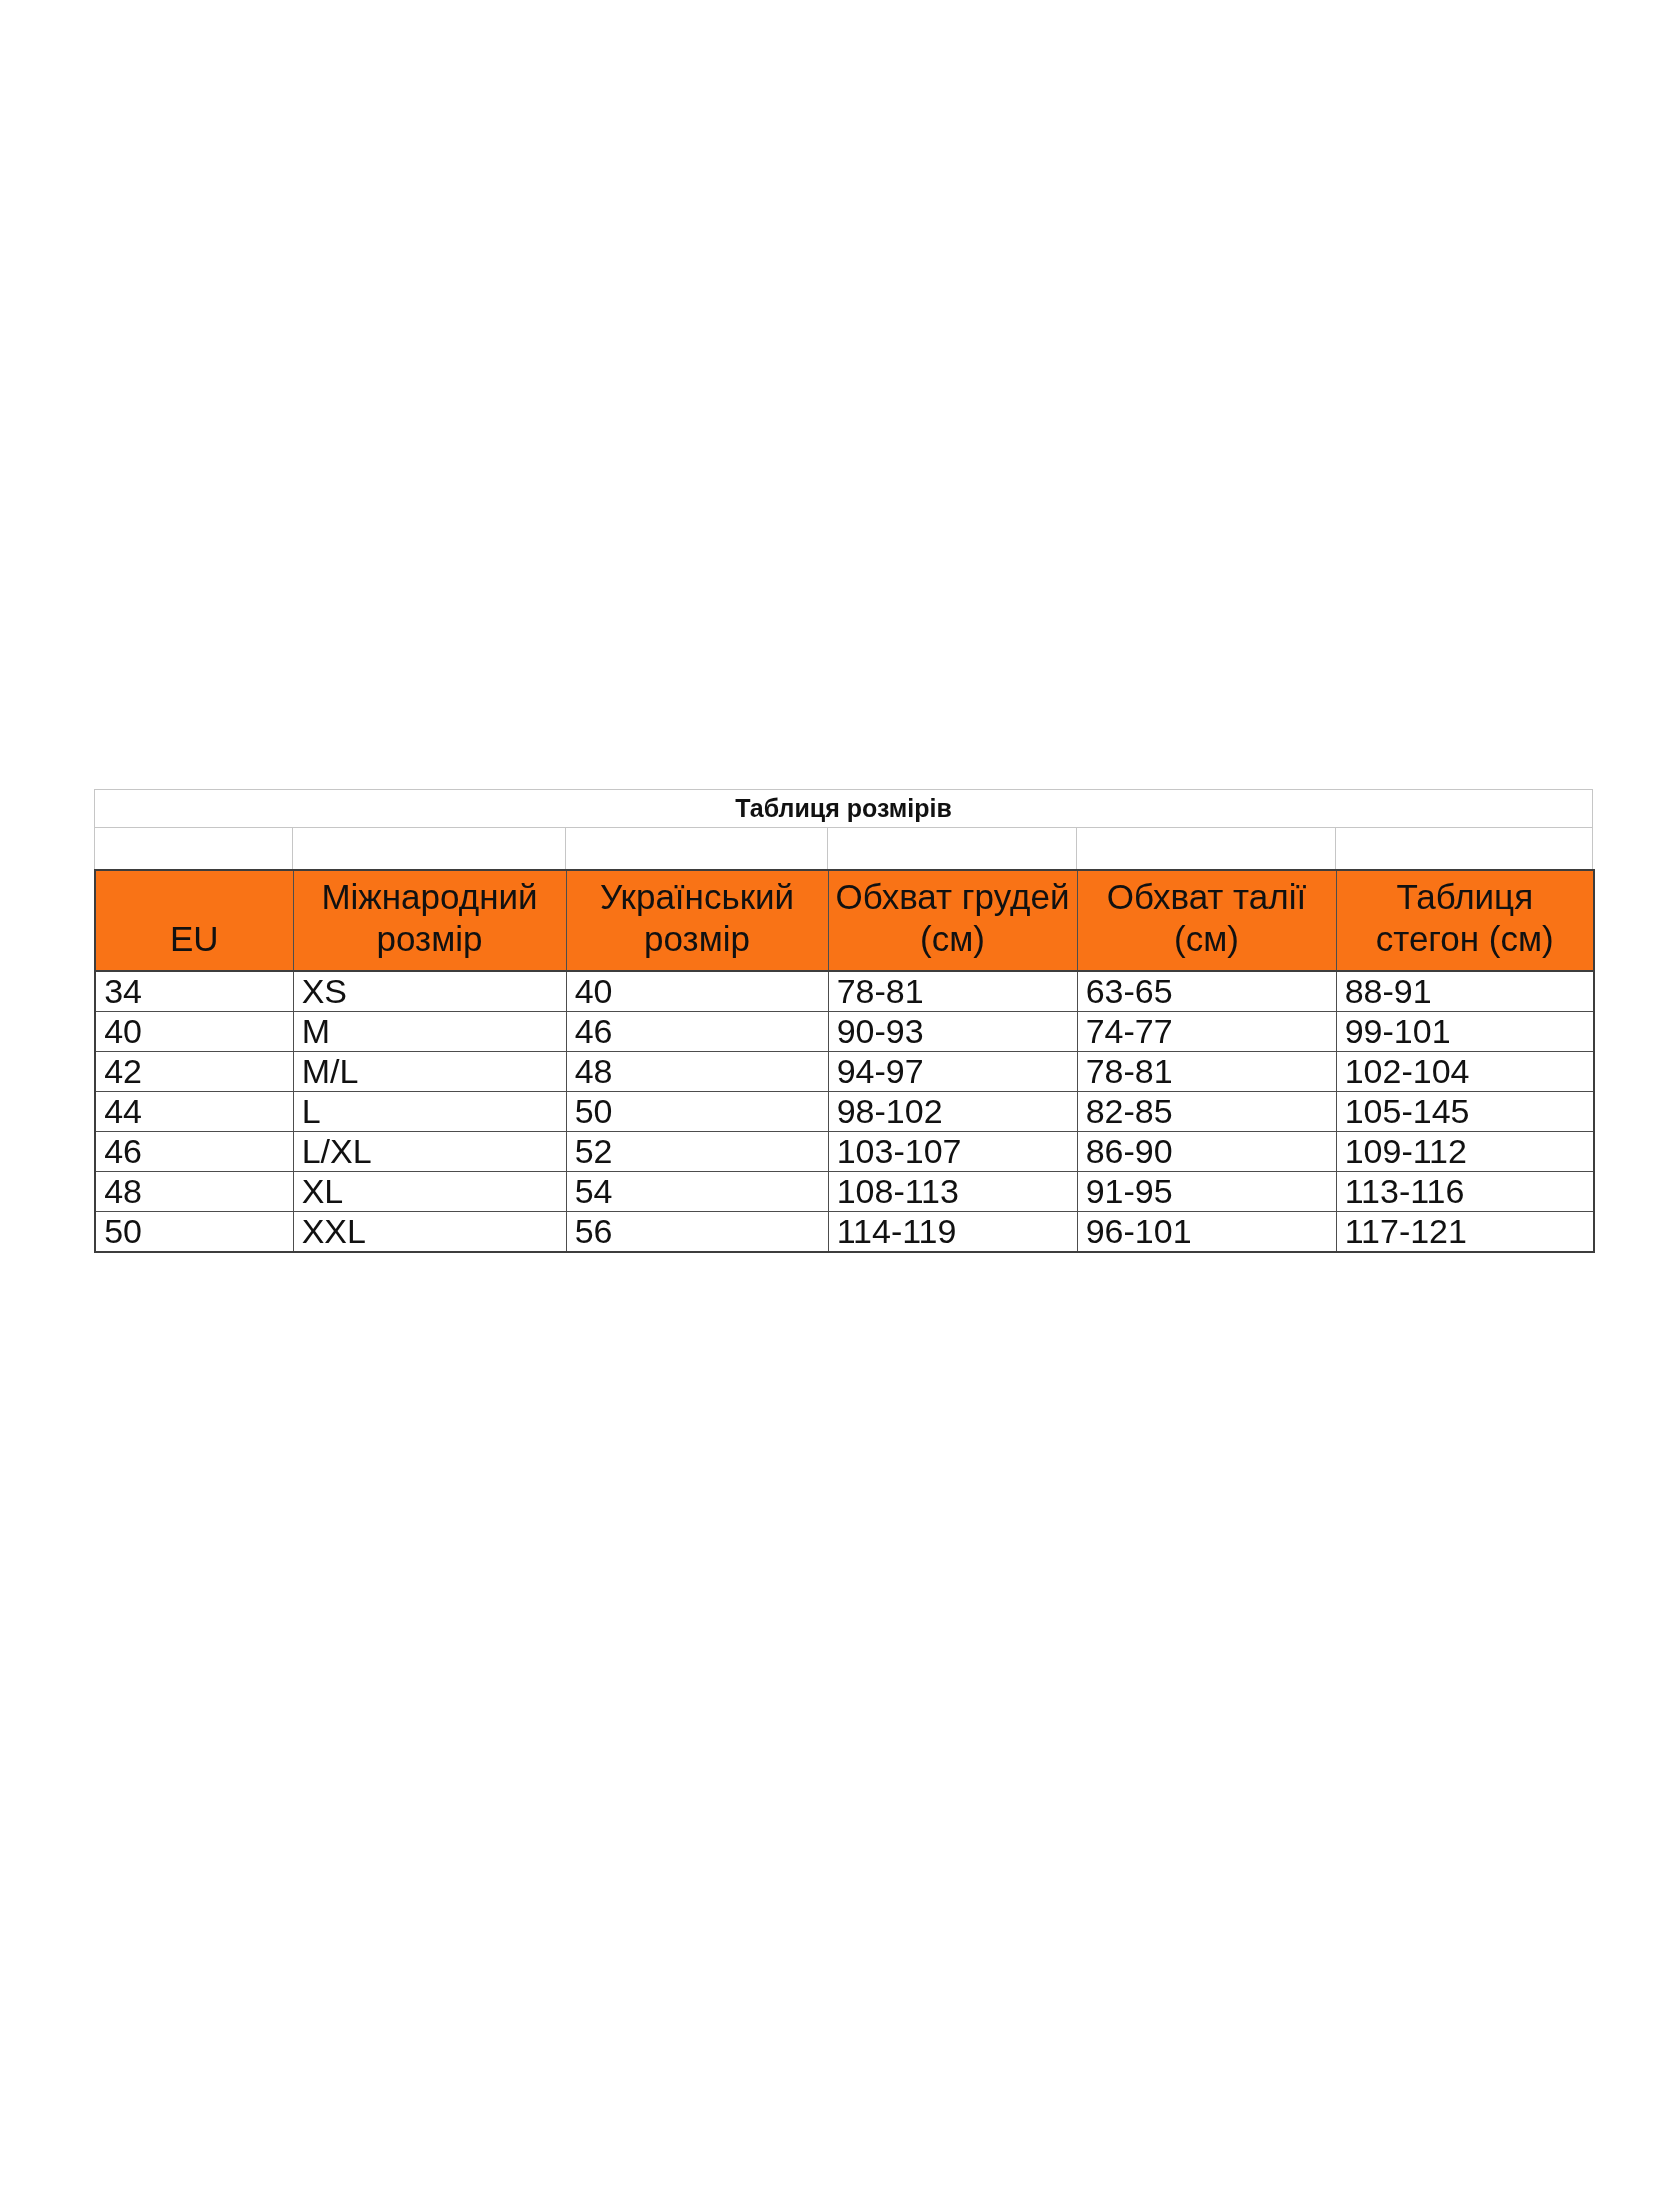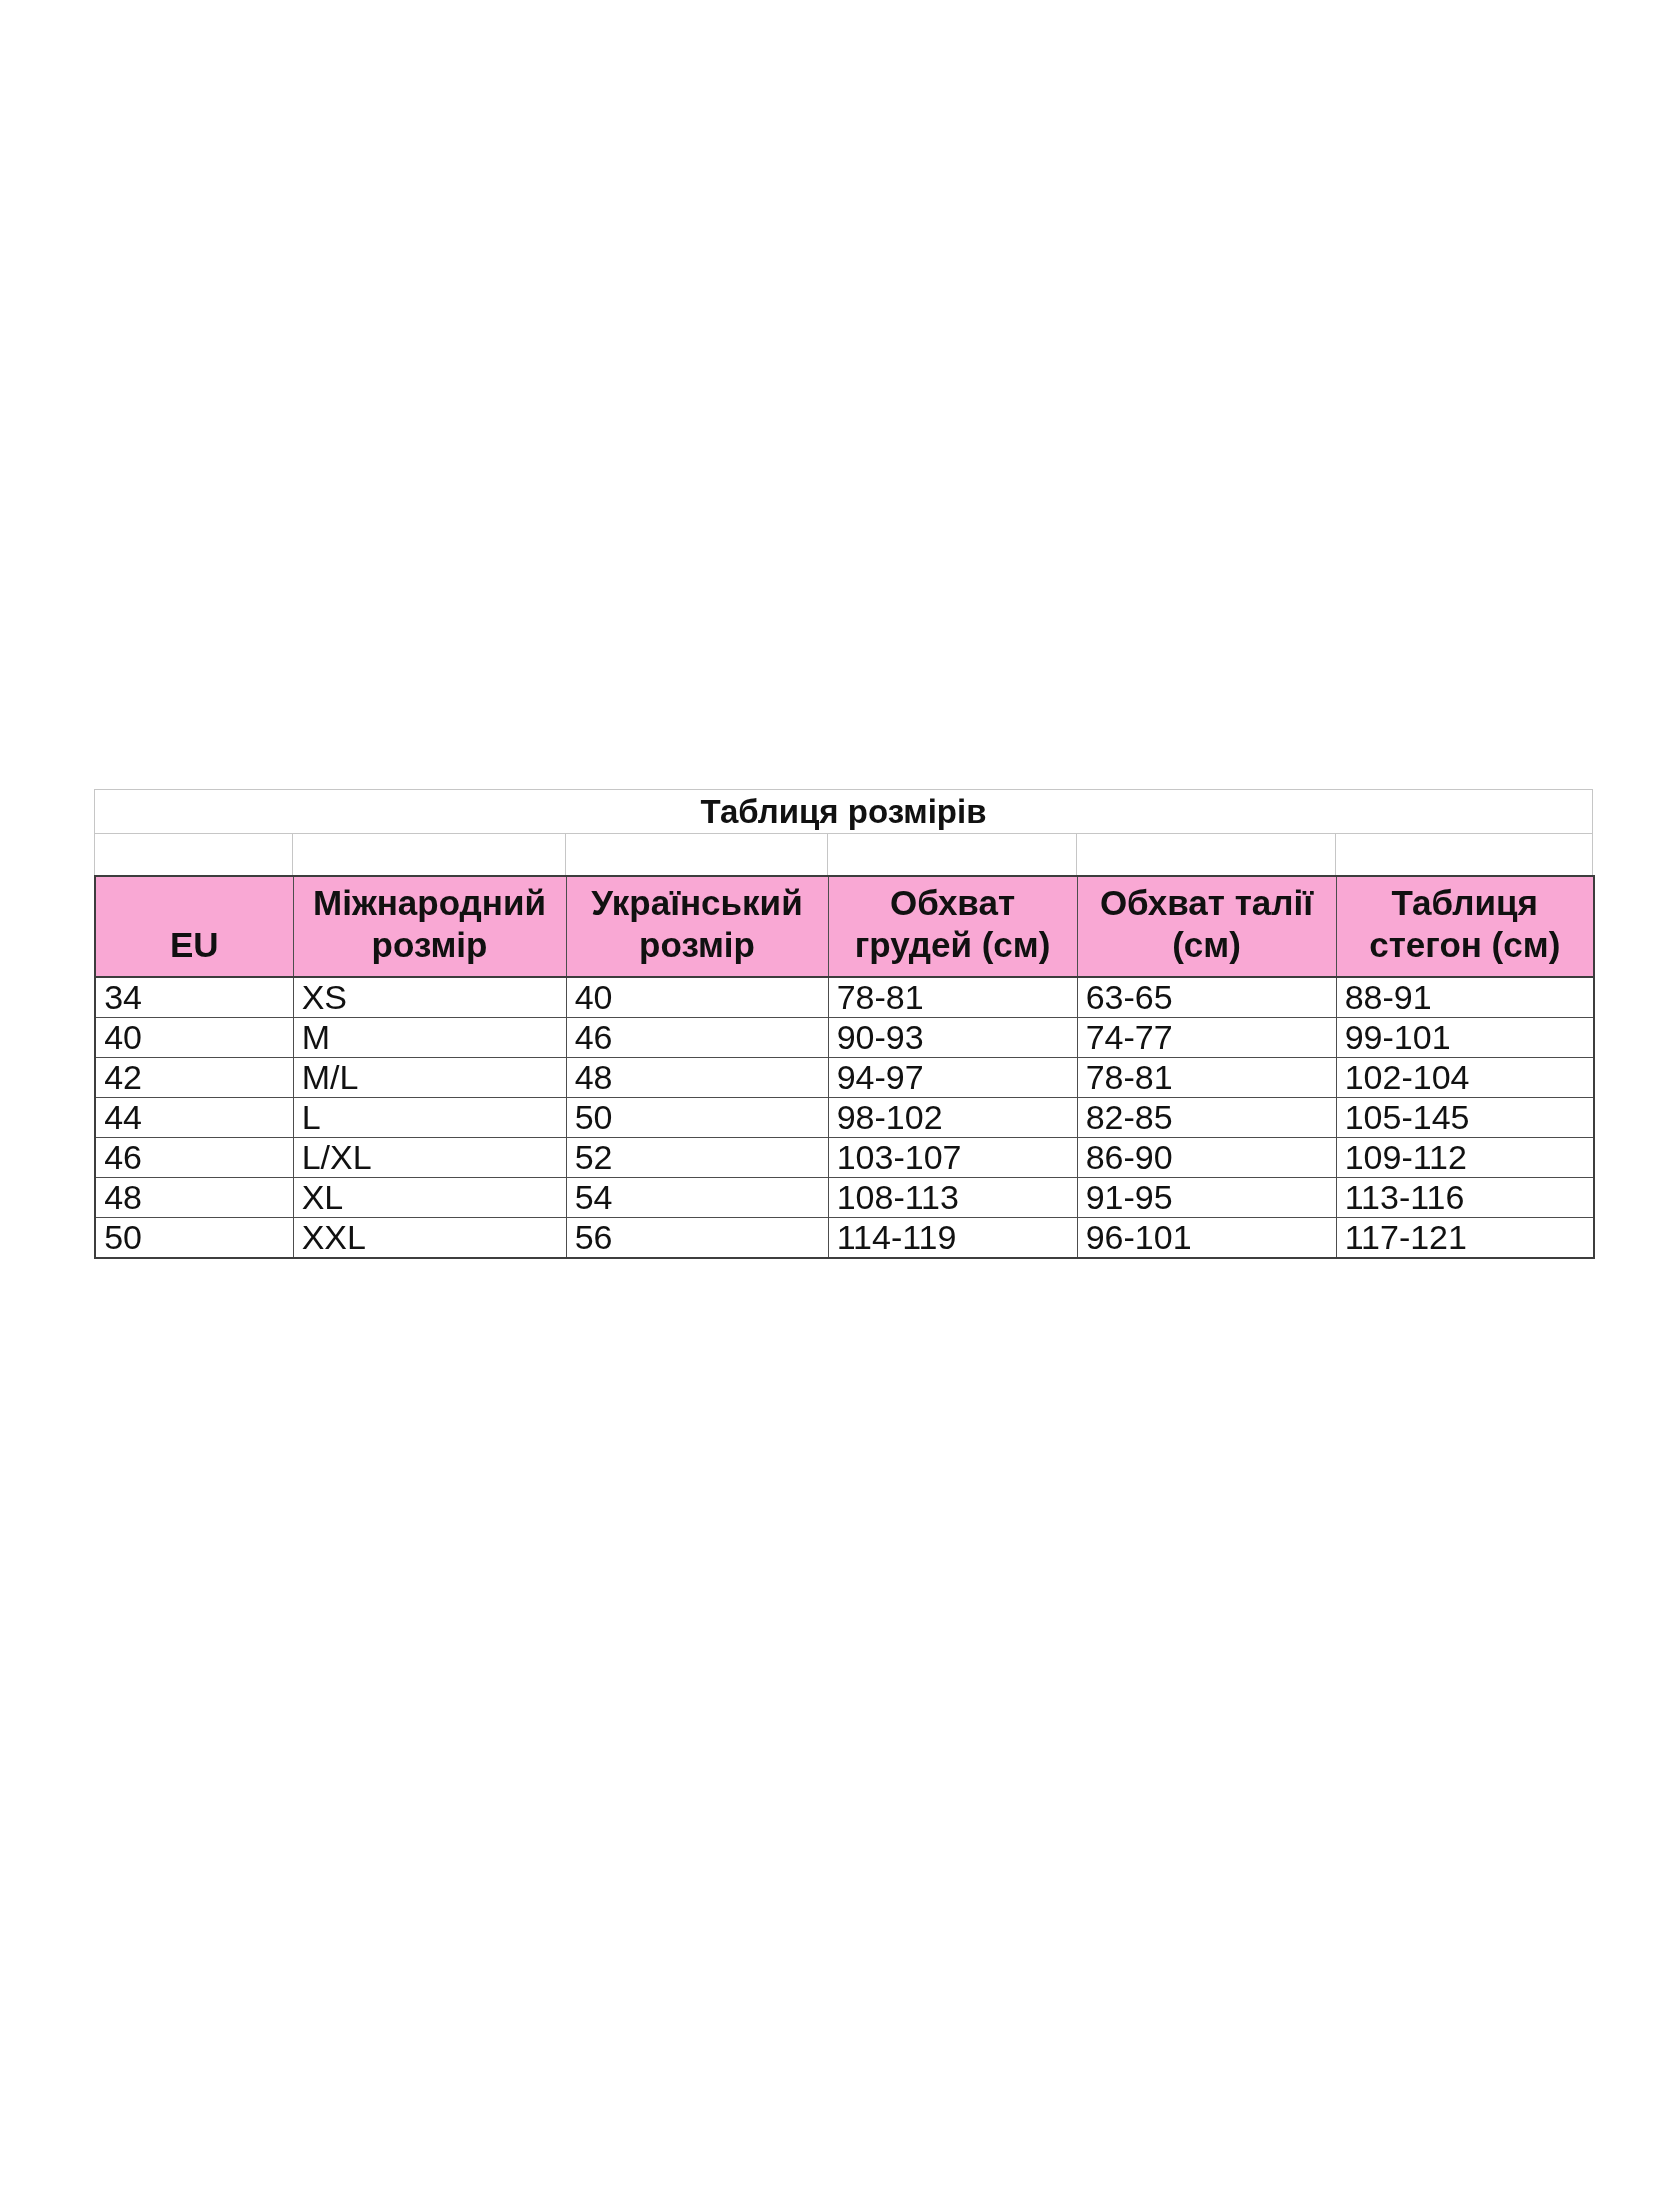--- a/index.html
+++ b/index.html
@@ -10,24 +10,24 @@
     font-family:"Liberation Sans", sans-serif;
     color:#111111;
   }
   .size-table{
     position:absolute;
     left:94px;top:789px;width:1499px;
   }
   
   .title-row{
     box-sizing:border-box;
-    height:45px;
+    height:39px;
     border:1.6px solid #c6c6c6;
     display:flex;align-items:center;justify-content:center;
-    font-weight:bold;font-size:33px;
+    font-weight:bold;font-size:25px;
   }
   
   .spacer-row{
     box-sizing:border-box;
     height:41px;
     display:grid;
     grid-template-columns:198px 273px 262px 249px 259px 258px;
     border-left:1.6px solid #c6c6c6;
     border-right:1.6px solid #c6c6c6;
     border-bottom:0;
@@ -41,23 +41,23 @@
     table-layout:fixed;
     width:1499px;
     border:2.5px solid #3d3d3d;
   }
   table.grid th, table.grid td{
     box-sizing:border-box;
     border:1.6px solid #4d4d4d;
     overflow:hidden;
   }
   table.grid th{
-    background:#f9a8d4;
+    background:#f97316;
     font-size:35px;
-    font-weight:bold;
+    font-weight:normal;
     text-align:center;
     vertical-align:bottom;
     line-height:1.2;
     height:95px;
     padding:4.9px 6.5px 9.8px 6.5px;
     border-top:2.5px solid #3d3d3d;
     border-bottom:2.5px solid #3d3d3d;
   }
   table.grid td{
     font-size:34px;

